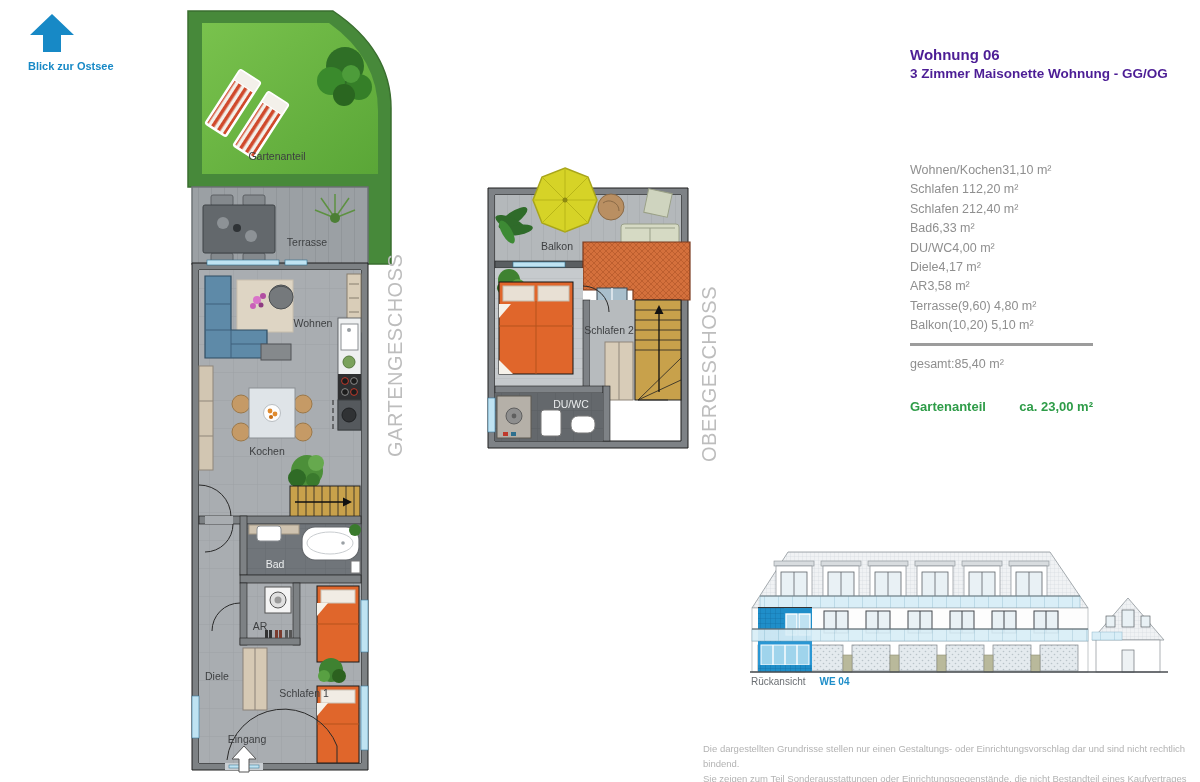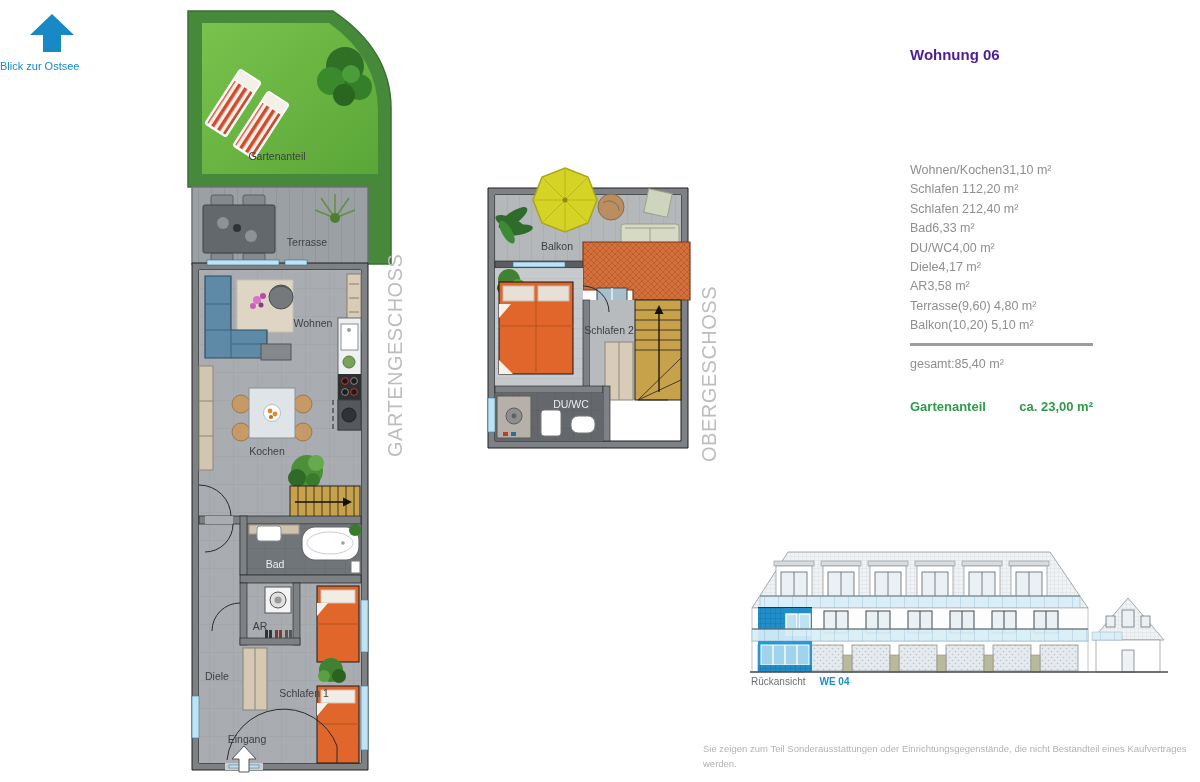--- a/index.html
+++ b/index.html
@@ -2,21 +2,21 @@
 <html><head>
 <meta charset="utf-8">
 <style>
   html,body{margin:0;padding:0;background:#fff;}
   body{font-family:"Liberation Sans",sans-serif;}
   #canvas{position:relative;width:1200px;height:782px;background:#fff;overflow:hidden;}
 
   .abs{position:absolute;}
 
   
-  #view-arrow-label{left:0;top:60px;width:100px;font-size:11px;font-weight:normal;color:#1789c6;}
+  #view-arrow-label{left:28px;top:60px;width:100px;font-size:11px;font-weight:bold;color:#1789c6;}
 
   
   .level-label{font-size:20px;letter-spacing:.5px;color:#bdbdbd;white-space:nowrap;
                transform:rotate(-90deg);transform-origin:0 0;}
   #gg-level{left:384px;top:457px;}
   #og-level{left:698px;top:462px;}
 
   
   #title-block{left:910px;top:46px;width:285px;color:#4c1d95;}
   #title-block .t1{font-size:15px;font-weight:bold;margin:0 0 3px 0;}
@@ -367,20 +367,21 @@
       <rect x="88" y="258" width="24" height="17" rx="7" fill="#fff" stroke="#777"></rect>
       <text class="room-label-light" x="88" y="250" text-anchor="middle">DU/WC</text>
       <rect x="5" y="240" width="7" height="34" fill="#bfe3f2" stroke="#3a7ca0" stroke-width=".6"></rect>
     </g>
   </svg>
 
   <div id="og-level" class="abs level-label">OBERGESCHOSS</div>
 
   <div id="title-block" class="abs">
     <p class="t1">Wohnung 06</p>
+    <p class="t2">3 Zimmer Maisonette Wohnung  -  GG/OG</p>
   </div>
 
   <div id="area-table" class="abs">
     <div class="row">
       <span>Wohnen/Kochen</span>
       <span>31,10 m²</span>
       </div>
     <div class="row">
       <span>Schlafen 1</span>
       <span>12,20 m²</span>
@@ -547,16 +548,17 @@
     </g>
 
     <line x1="0" y1="124" x2="418" y2="124" stroke="#4a4e52" stroke-width="1.6"></line>
   </svg>
 
   <div id="elevation-caption" class="abs">
     <span>Rückansicht</span><span class="unit">WE 04</span>
   </div>
 
   <div id="disclaimer" class="abs">
+    <div>Die dargestellten Grundrisse stellen nur einen Gestaltungs- oder Einrichtungsvorschlag dar und sind nicht rechtlich bindend.</div>
     <div>Sie zeigen zum Teil Sonderausstattungen oder Einrichtungsgegenstände, die nicht Bestandteil eines Kaufvertrages werden.</div>
   </div>
 
 </div>
 
 </body></html>

